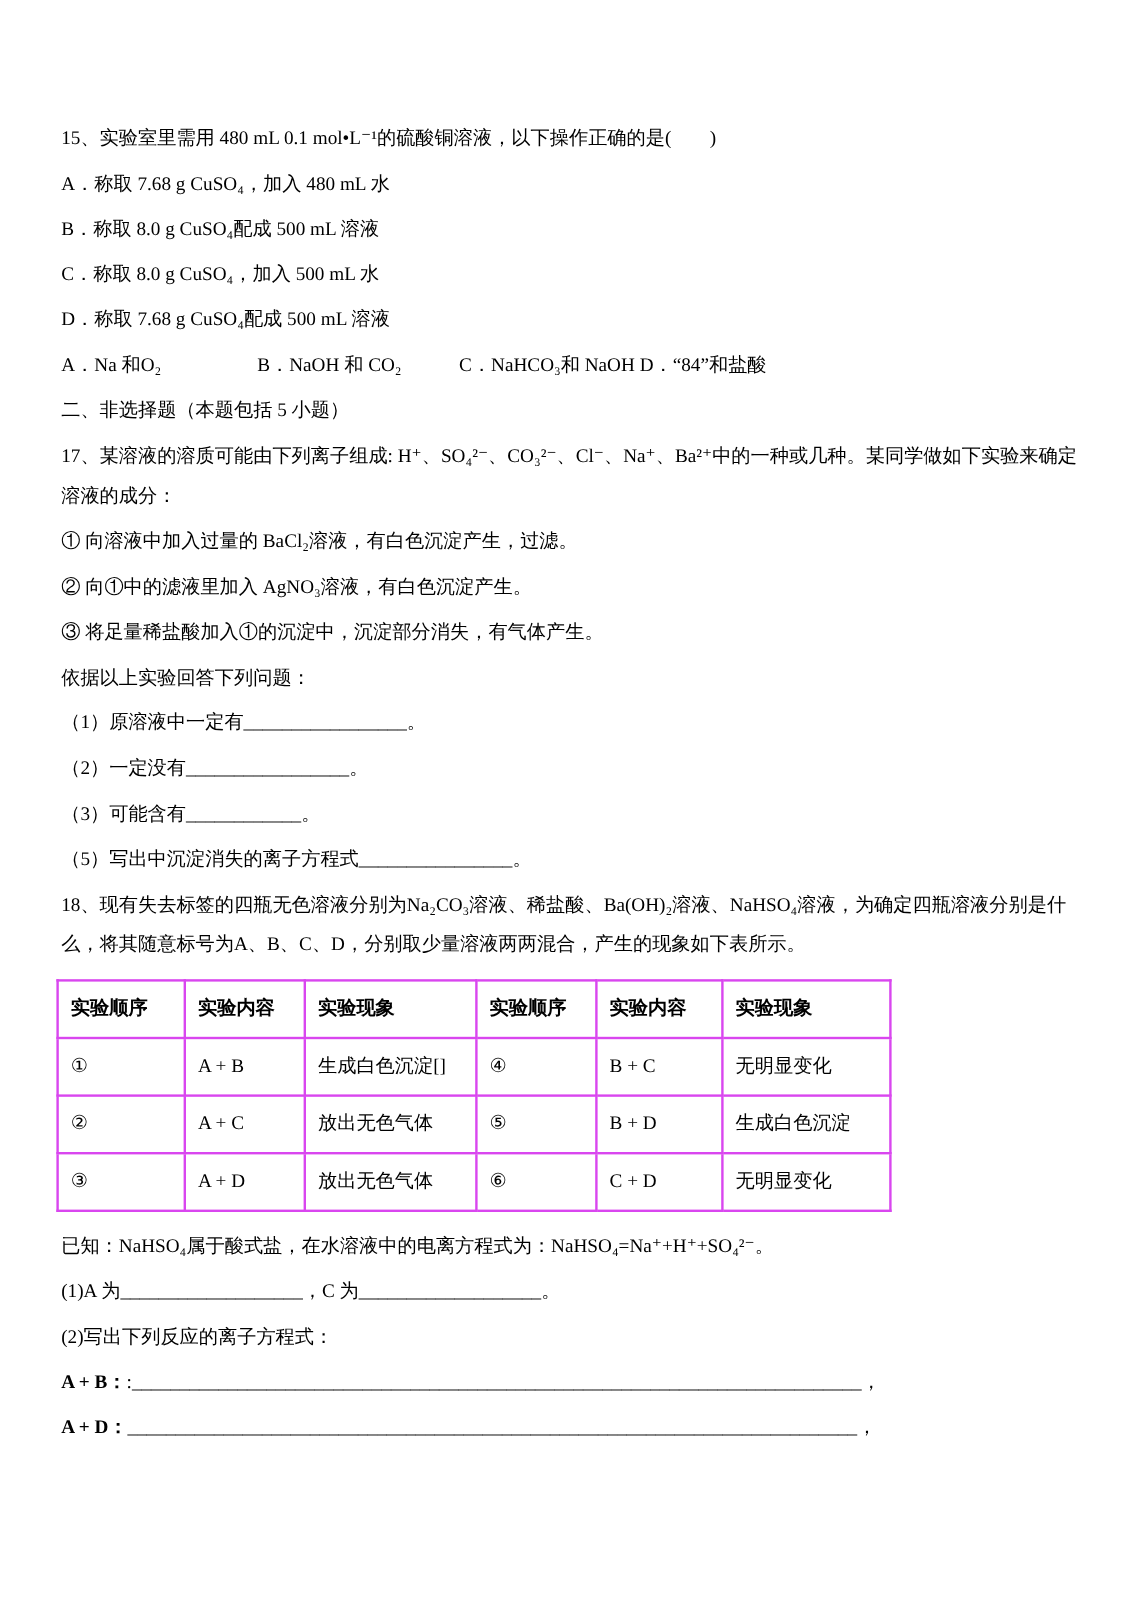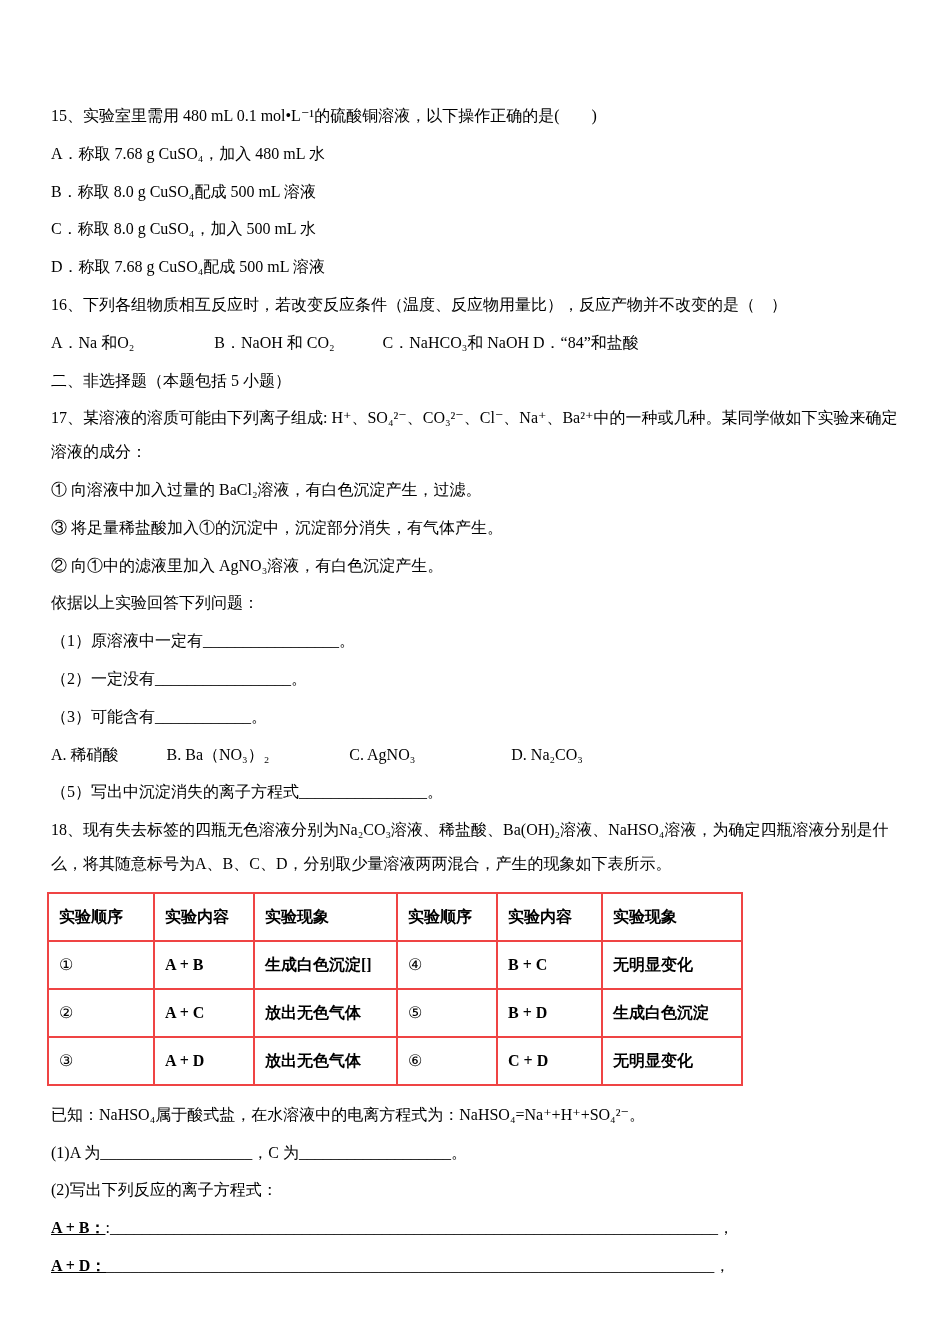--- a/index.html
+++ b/index.html
@@ -19,65 +19,62 @@
     box-sizing: border-box;
     font-size: 16px;
     line-height: 33.8px;
   }
   .page p {
     margin: 4px;
     white-space: pre-wrap;
   }
   .bold {
     font-weight: bold;
-    text-decoration: underline;
   }
   table.exp {
     border-collapse: collapse;
     table-layout: fixed;
     margin: 11px 0 12px 0;
   }
   .exp th, .exp td {
-    border: 2px solid #ef4444;
+    border: 2px solid #d946ef;
     padding: 0 10px;
     height: 46px;
     text-align: left;
     vertical-align: middle;
     font-size: 16px;
     line-height: 22px;
   }
   .exp th { font-weight: bold; }
-  .exp td { font-weight: bold; }
+  .exp td { font-weight: normal; }
   .exp td.num { font-weight: normal; }
 </style>
 </head>
 <body>
 
 <div class="page">
 
   <p>15、实验室里需用 480 mL 0.1 mol•L⁻¹的硫酸铜溶液，以下操作正确的是(　　)</p>
   <p>A．称取 7.68 g CuSO₄，加入 480 mL 水</p>
   <p>B．称取 8.0 g CuSO₄配成 500 mL 溶液</p>
   <p>C．称取 8.0 g CuSO₄，加入 500 mL 水</p>
   <p>D．称取 7.68 g CuSO₄配成 500 mL 溶液</p>
 
-  <p>16、下列各组物质相互反应时，若改变反应条件（温度、反应物用量比），反应产物并不改变的是（　）</p>
   <p>A．Na 和O₂　　　　　B．NaOH 和 CO₂　　　C．NaHCO₃和 NaOH D．“84”和盐酸</p>
 
   <p>二、非选择题（本题包括 5 小题）</p>
 
   <p>17、某溶液的溶质可能由下列离子组成: H⁺、SO₄²⁻、CO₃²⁻、Cl⁻、Na⁺、Ba²⁺中的一种或几种。某同学做如下实验来确定溶液的成分：</p>
   <p>① 向溶液中加入过量的 BaCl₂溶液，有白色沉淀产生，过滤。</p>
+  <p>② 向①中的滤液里加入 AgNO₃溶液，有白色沉淀产生。</p>
   <p>③ 将足量稀盐酸加入①的沉淀中，沉淀部分消失，有气体产生。</p>
-  <p>② 向①中的滤液里加入 AgNO₃溶液，有白色沉淀产生。</p>
   <p>依据以上实验回答下列问题：</p>
   <p>（1）原溶液中一定有_________________。</p>
   <p>（2）一定没有_________________。</p>
   <p>（3）可能含有____________。</p>
-  <p>A. 稀硝酸　　　B. Ba（NO₃）₂　　　　　C. AgNO₃　　　　　　D. Na₂CO₃</p>
   <p>（5）写出中沉淀消失的离子方程式________________。</p>
 
   <p>18、现有失去标签的四瓶无色溶液分别为Na₂CO₃溶液、稀盐酸、Ba(OH)₂溶液、NaHSO₄溶液，为确定四瓶溶液分别是什么，将其随意标号为A、B、C、D，分别取少量溶液两两混合，产生的现象如下表所示。</p>
 
   <table class="exp">
     <colgroup>
       <col style="width:106px">
         <col style="width:100px">
         <col style="width:143px">
       <col style="width:100px">

